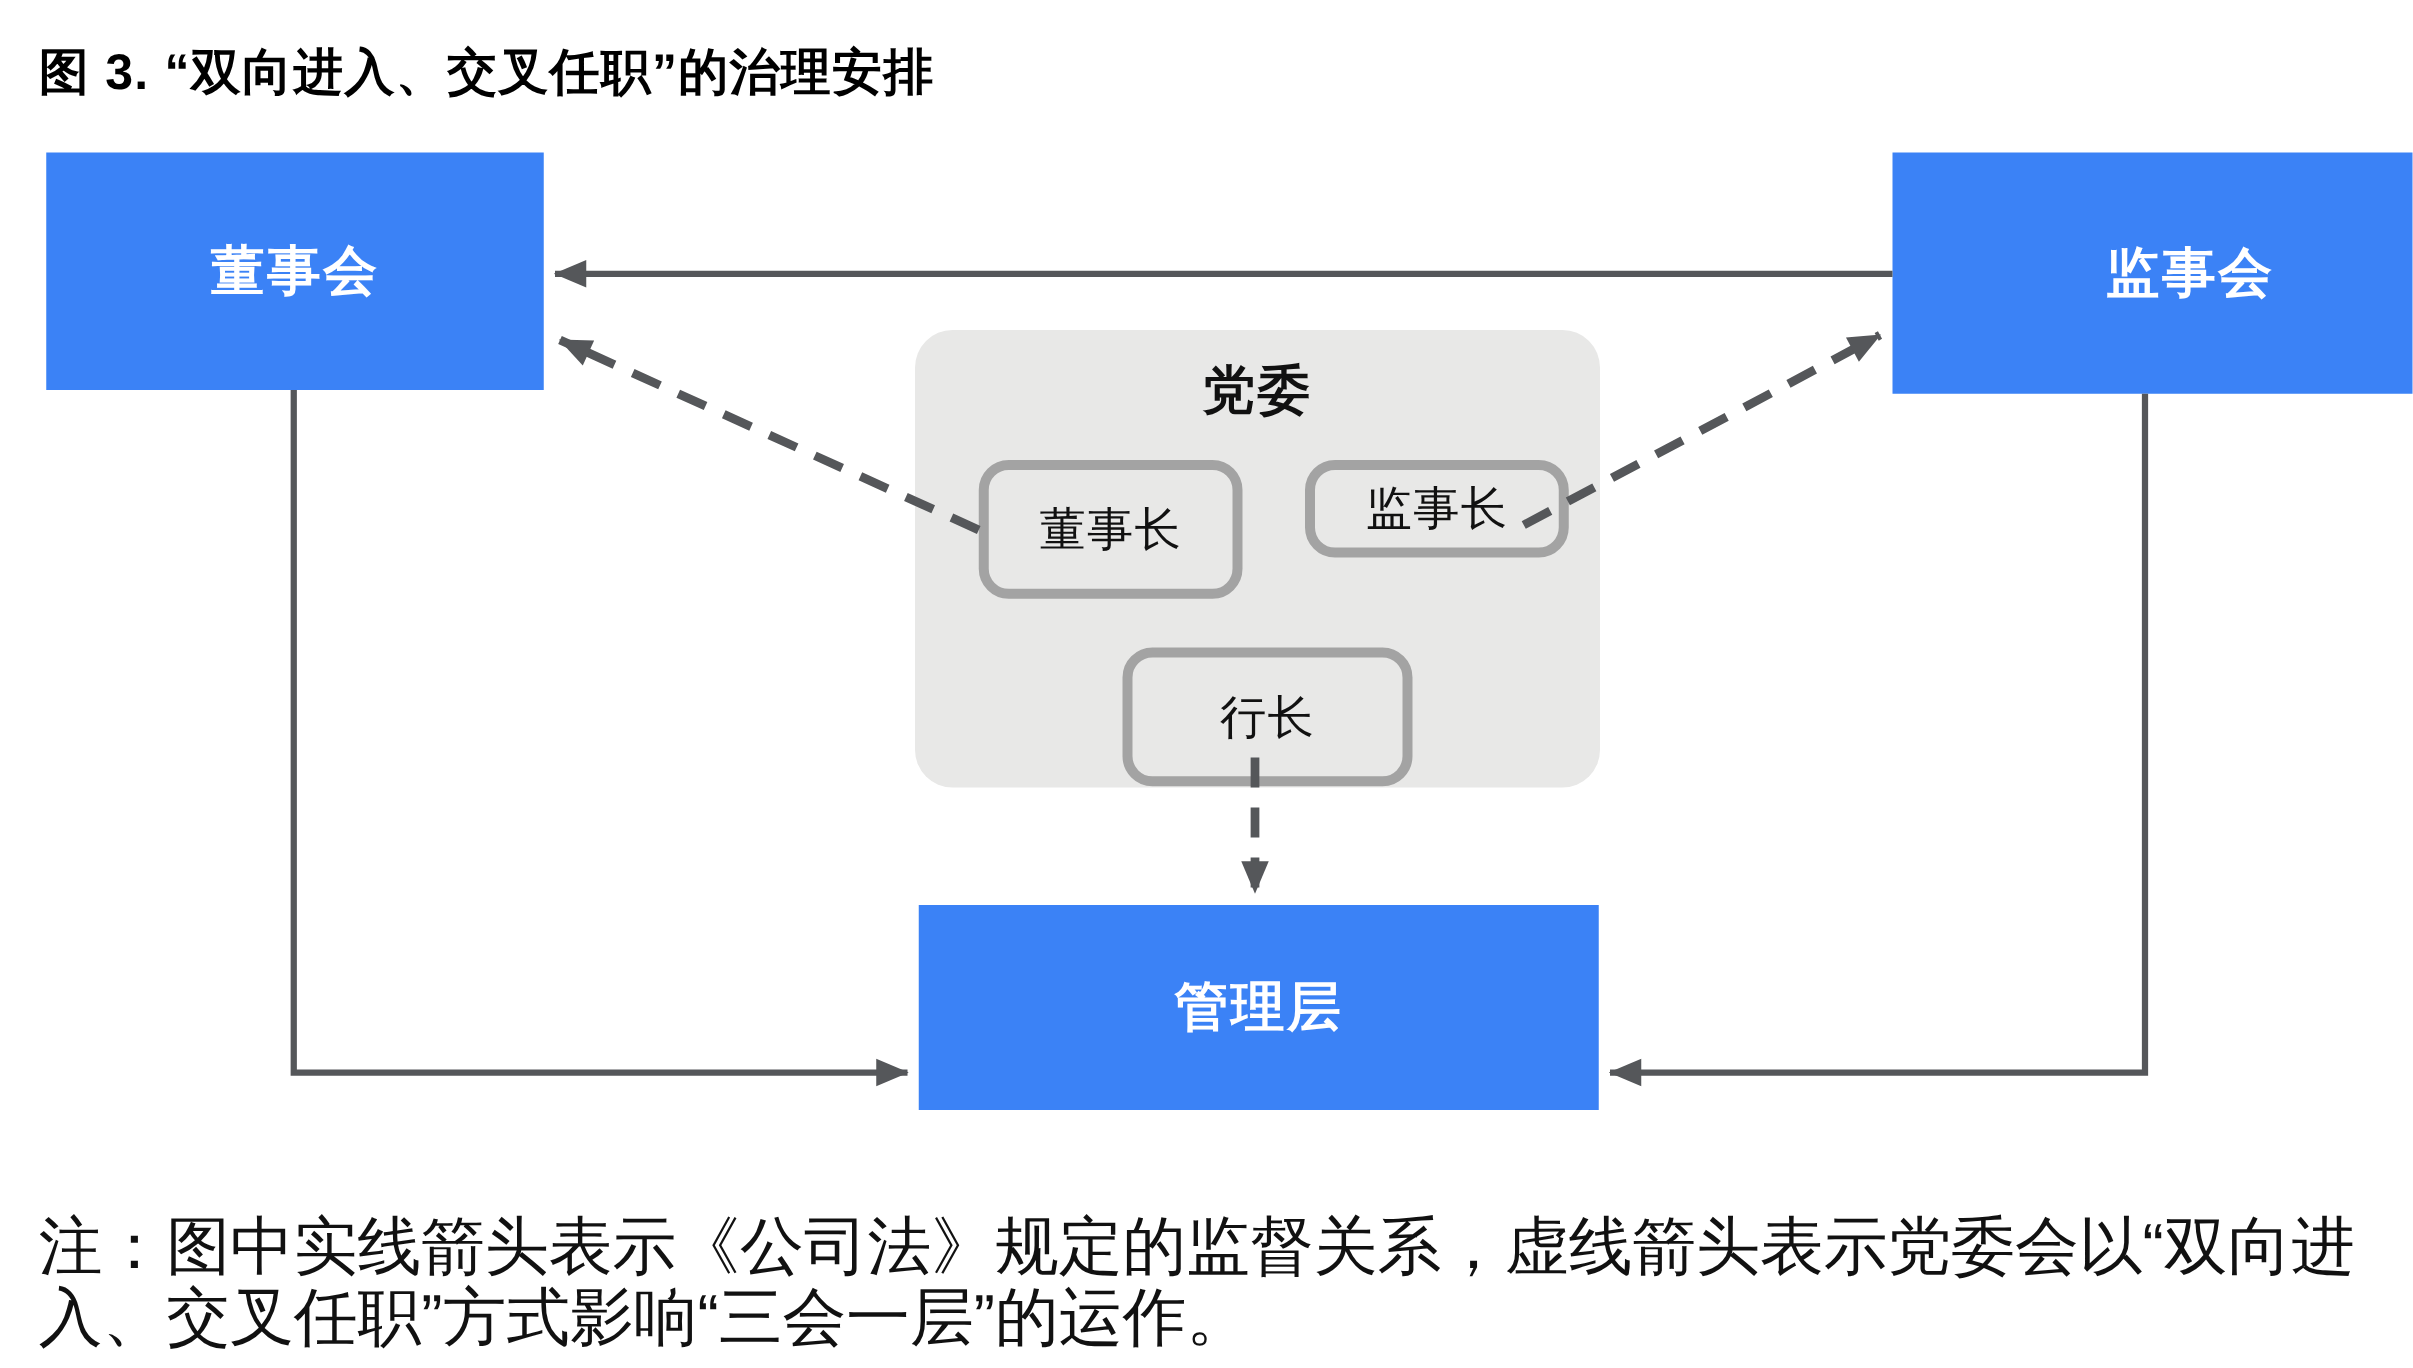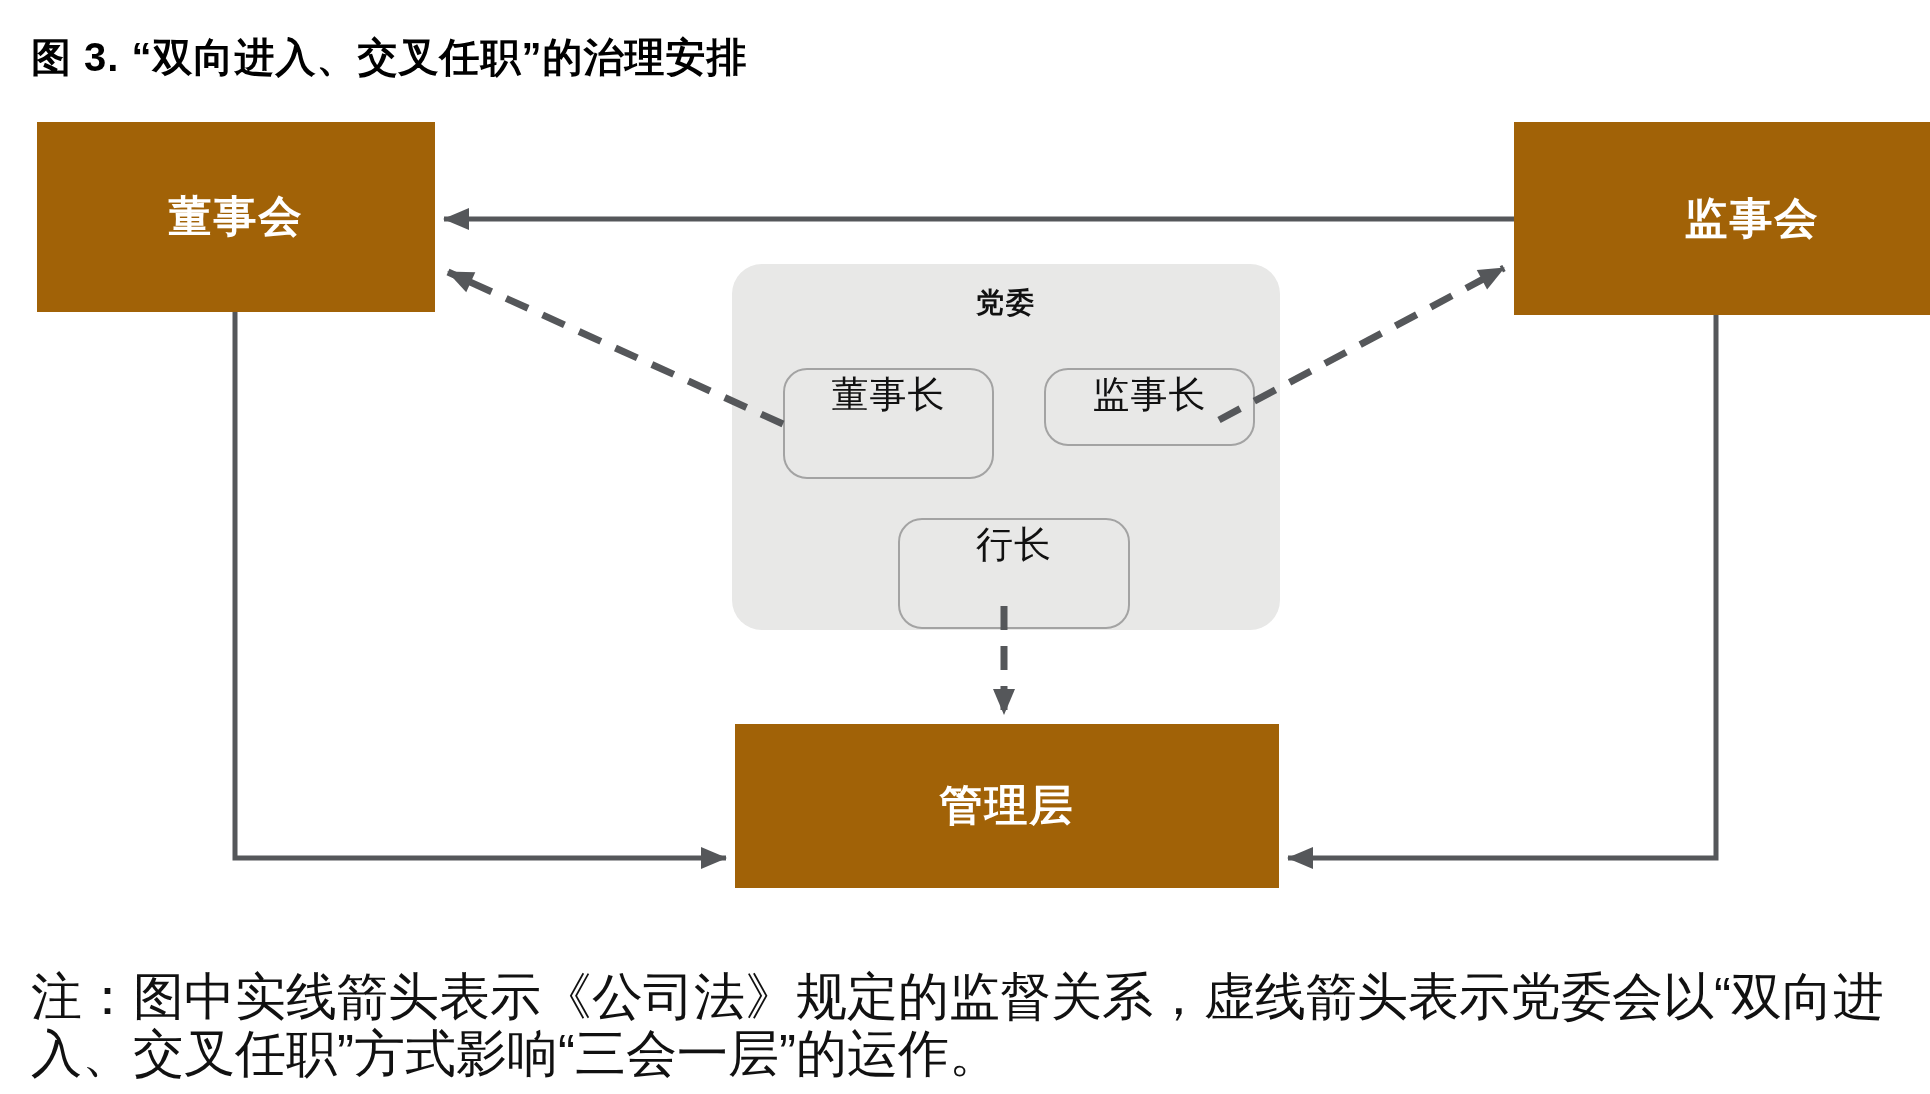--- a/index.html
+++ b/index.html
@@ -9,40 +9,40 @@
     font-family:"Liberation Sans","DejaVu Sans",sans-serif;
     color:#111111;
   }
   .abs{position:absolute;}
   .fig-title{
     left:31px;top:30px;
     font-size:40px;font-weight:700;color:#000000;
     letter-spacing:1px;white-space:nowrap;
   }
   .big-box{
-    background:#a16207;color:#ffffff;
+    background:#3b82f6;color:#ffffff;
     display:flex;align-items:center;justify-content:center;
     font-size:43px;font-weight:700;letter-spacing:2px;
   }
   #box-board{left:37px;top:122px;width:398px;height:190px;}
   #box-supervisory{left:1514px;top:122px;width:476px;height:193px;}
   #box-management{left:735px;top:724px;width:544px;height:164px;}
   .party-panel{
     left:732px;top:264px;width:548px;height:366px;
     background:#e8e8e7;border-radius:30px;
   }
   .party-label{
     left:732px;top:284px;width:548px;
-    text-align:center;font-size:28px;font-weight:700;color:#111111;
+    text-align:center;font-size:42px;font-weight:700;color:#111111;
     letter-spacing:2px;
   }
   .inner-box{
-    border:2px solid #a3a3a3;border-radius:24px;
+    border:8px solid #a3a3a3;border-radius:24px;
     background:transparent;
-    display:flex;align-items:flex-start;justify-content:center;
+    display:flex;align-items:center;justify-content:center;
     font-size:37px;color:#111111;letter-spacing:1px;
     box-sizing:border-box;
   }
   #box-chairman{left:783px;top:368px;width:211px;height:111px;}
   #box-chief-supervisor{left:1044px;top:368px;width:211px;height:78px;}
   #box-president{left:898px;top:518px;width:232px;height:111px;}
   .arrows{left:0;top:0;width:1930px;height:1094px;pointer-events:none;}
   .note{
     left:31px;top:968px;width:1884px;
     font-size:51px;line-height:57px;color:#111111;

